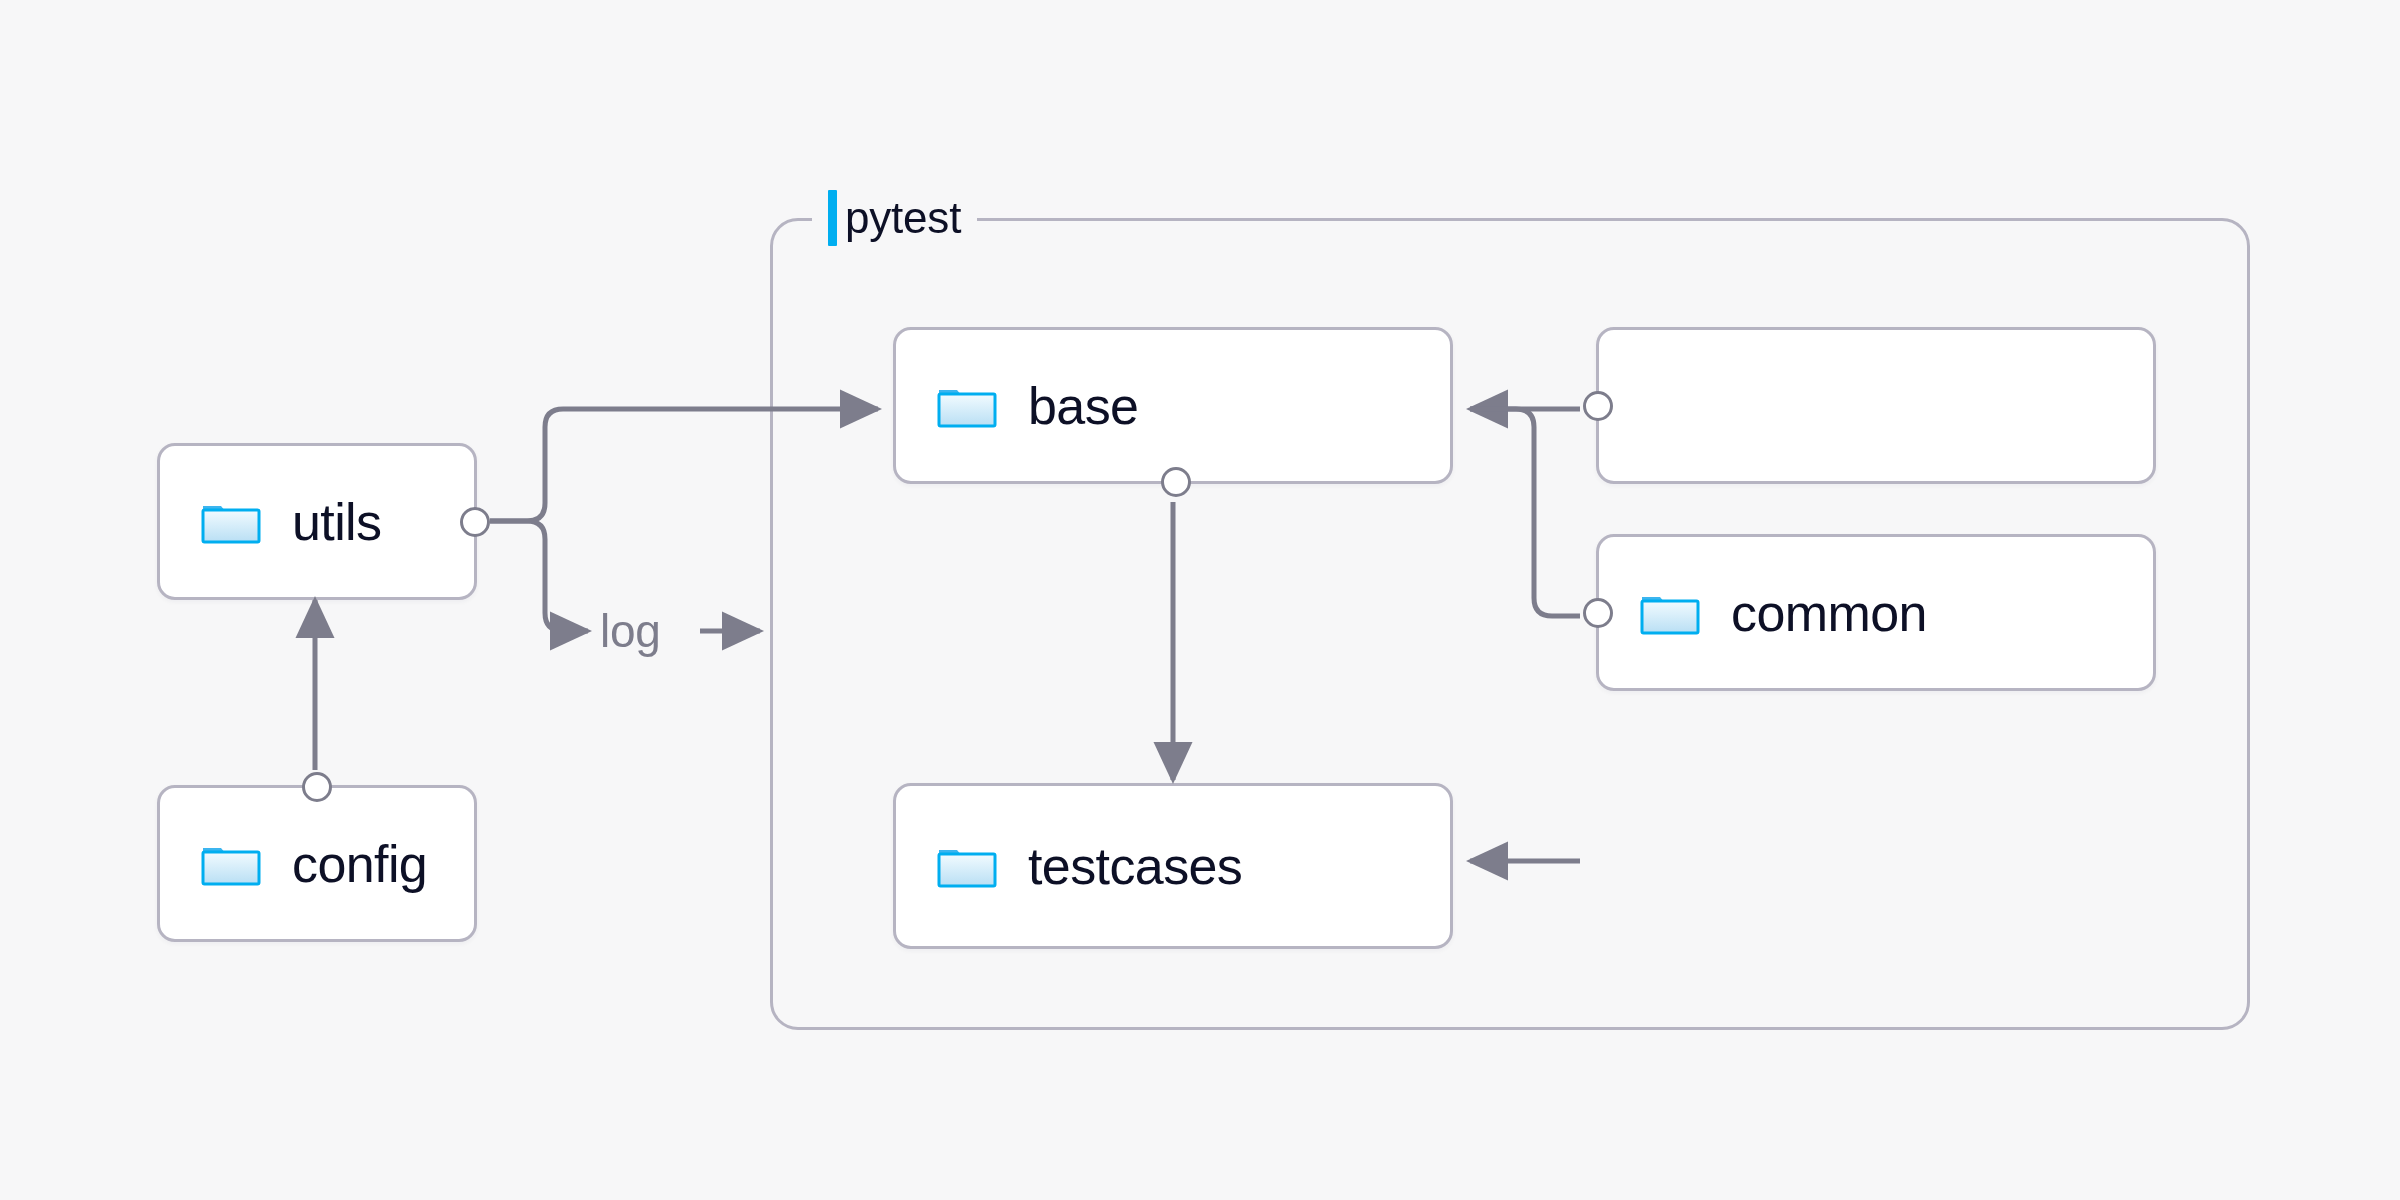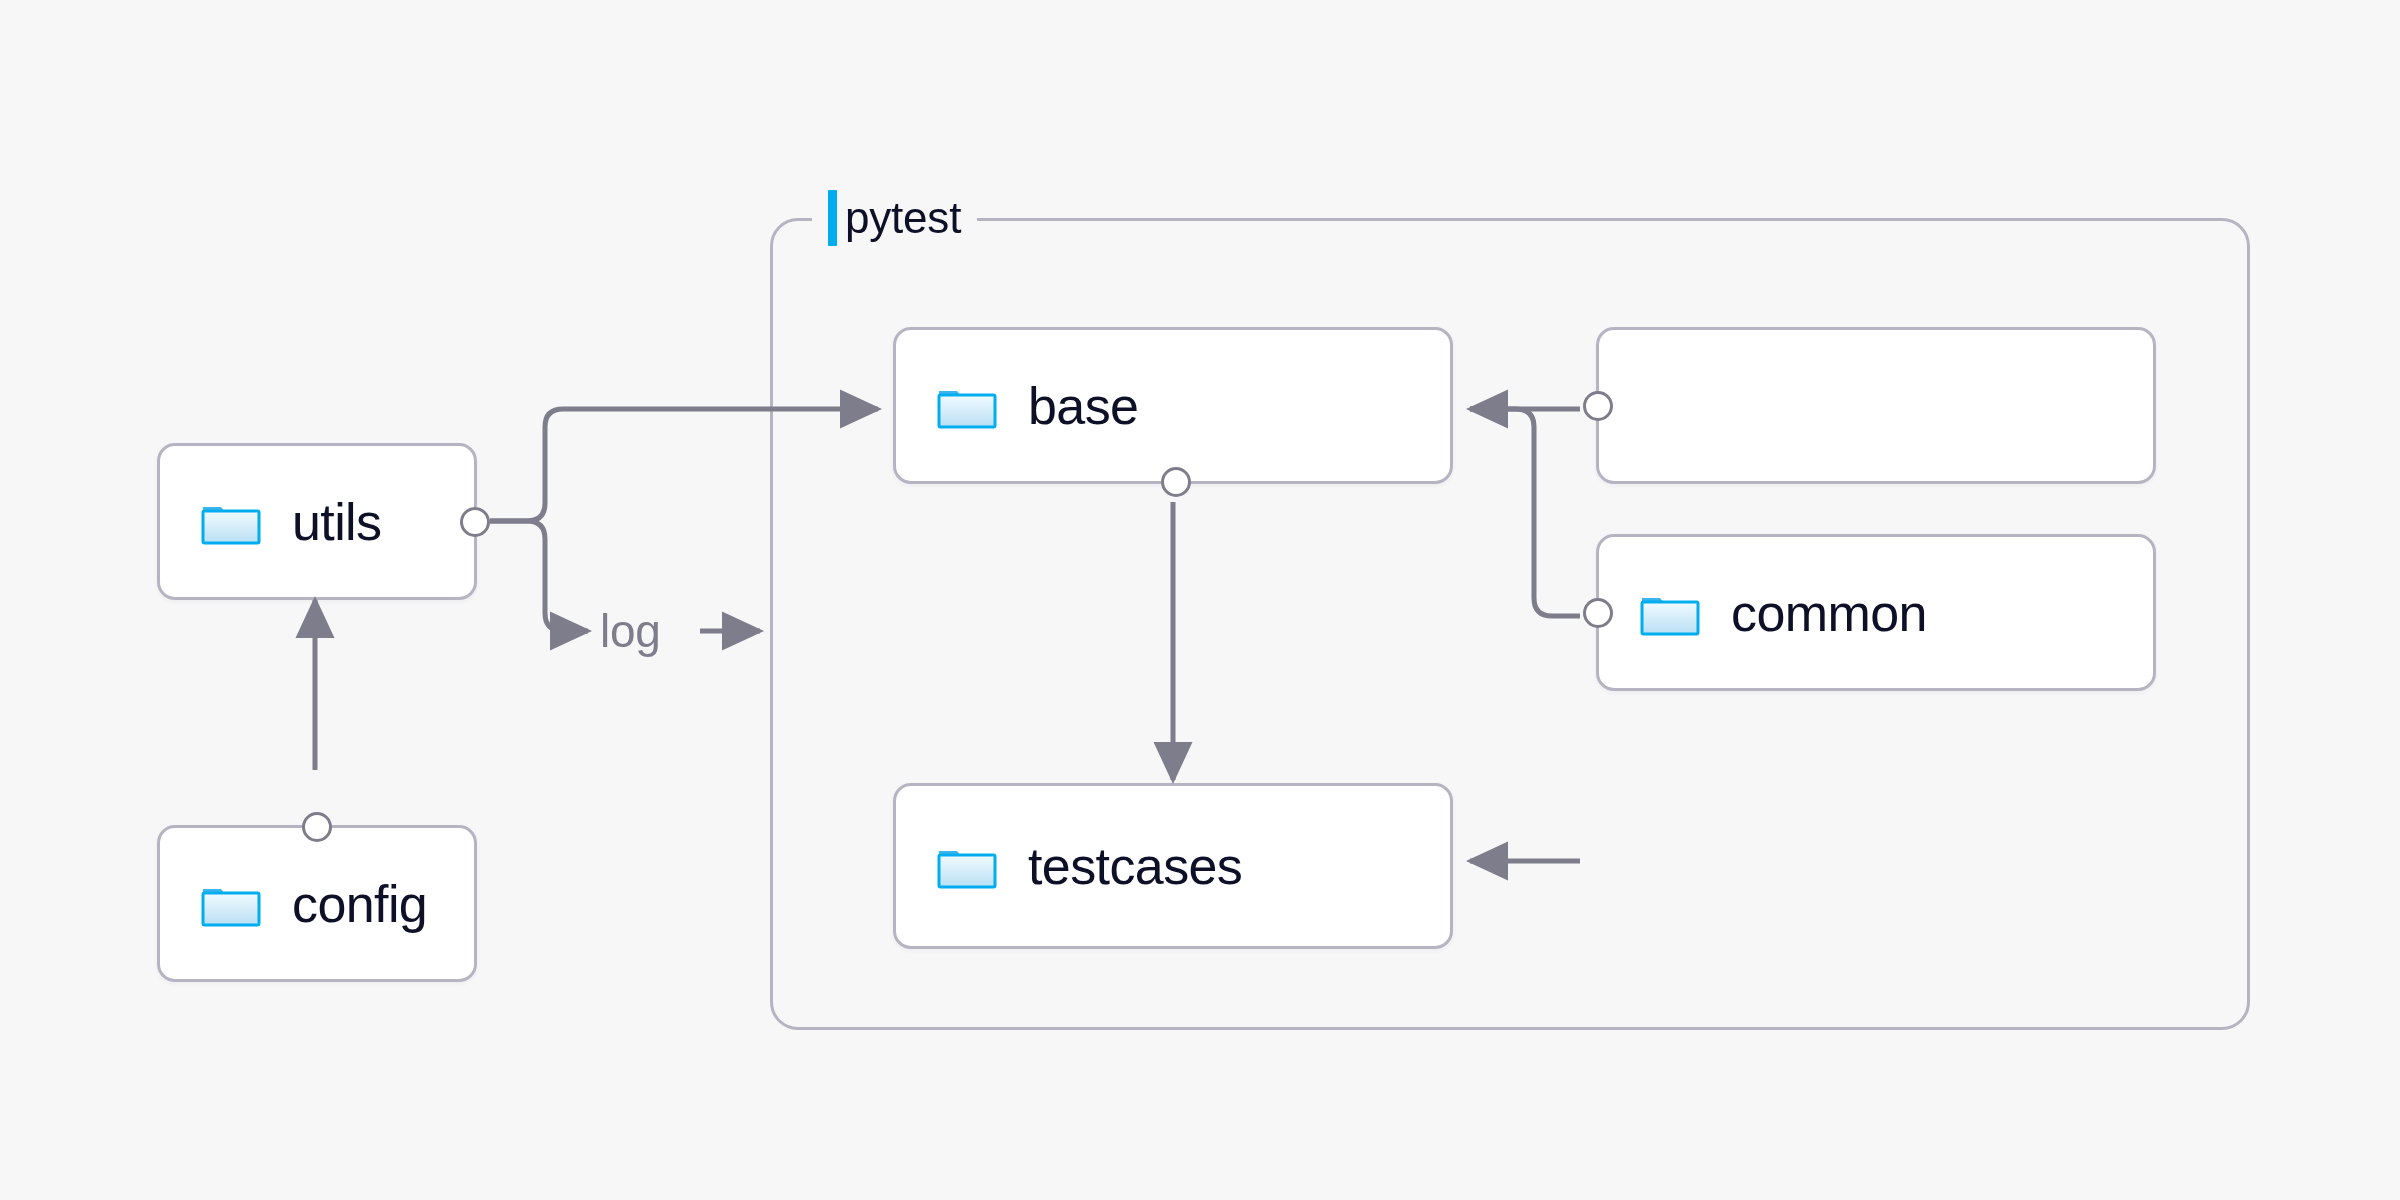--- a/index.html
+++ b/index.html
@@ -53,21 +53,20 @@
     box-sizing: border-box;
     background: #ffffff;
     border: 3px solid #b6b4c2;
     border-radius: 18px;
     display: flex;
     align-items: center;
     box-shadow: 0 2px 5px rgba(30,30,60,0.045);
   }
   .node-inner {
     display: flex;
-    align-items: center;
     gap: 30px;
     padding-left: 40px;
   }
   .node-label {
     font-size: 52px;
     color: #0d1026;
     letter-spacing: -0.6px;
     white-space: nowrap;
     line-height: 1;
   }
@@ -169,21 +168,21 @@
           </defs>
           <path d="M3 10 h18 l5 6 h33 v2 H3 Z" fill="#3cb5ef"></path>
           <rect x="3" y="14" width="56" height="32" rx="1.5" fill="url(#fgA)" stroke="#00aef0" stroke-width="3"></rect>
         </svg>
       </span>
       <span class="node-label">utils</span>
     </div>
     <span class="port" style="right:-16px; top:50%; margin-top:-15px;"></span>
   </div>
 
-  <div class="node" style="left:157px; top:785px; width:320px; height:157px;margin-top:40px;">
+  <div class="node" style="left:157px; top:785px; width:320px; height:157px;">
     <div class="node-inner">
       <span class="folder-icon">
         <svg width="62" height="50" viewBox="0 0 62 50">
           <defs>
             <linearGradient id="fgB" x1="0" y1="0" x2="0" y2="1">
               <stop offset="0%" stop-color="#f2fbff"></stop>
               <stop offset="100%" stop-color="#b9dff4"></stop>
             </linearGradient>
           </defs>
           <path d="M3 10 h18 l5 6 h33 v2 H3 Z" fill="#3cb5ef"></path>

